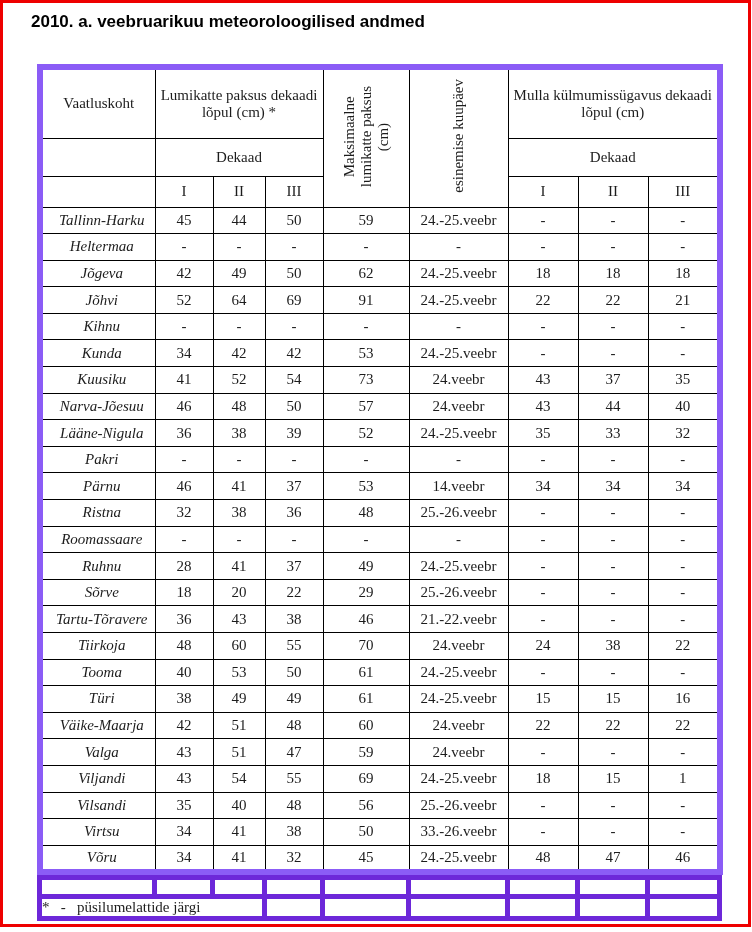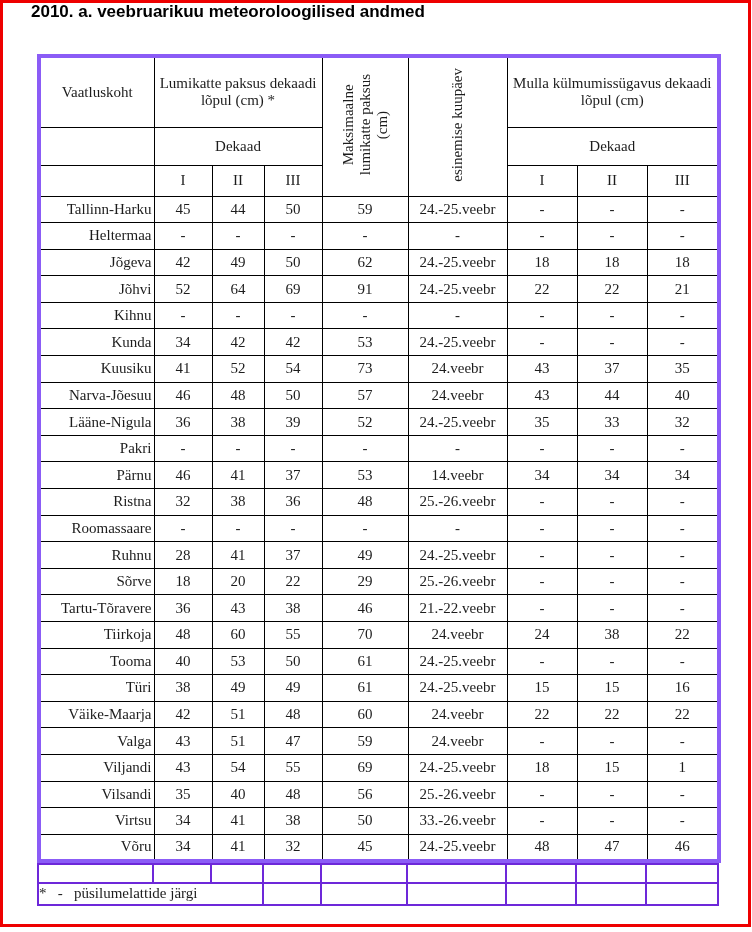--- a/index.html
+++ b/index.html
@@ -14,36 +14,36 @@
   }
   .red-frame {
     position: absolute;
     left: 0; top: 0; right: 1px; bottom: 5px;
     border: 3px solid #ee0000;
     pointer-events: none;
     z-index: 10;
   }
   .content {
     position: absolute;
-    top: 2px; left: 31px;
+    top: 12px; left: 31px;
   }
   .title {
     font-family: "Liberation Sans", sans-serif;
     font-weight: bold;
     font-size: 17px;
     line-height: 20px;
     color: #000;
     white-space: nowrap;
   }
   table.meteo {
     border-collapse: collapse;
     table-layout: fixed;
     width: 680px;
     margin: 32px 0 0 6px;
-    border: 4px solid #8b5cf6;
+    border: 6px solid #8b5cf6;
     font-size: 15px;
   }
   table.meteo td {
     border: 1px solid #000;
     padding: 0 2px;
     text-align: center;
     vertical-align: middle;
     overflow: hidden;
   }
   
@@ -60,33 +60,34 @@
     display: inline-block;
     writing-mode: vertical-rl;
     transform: rotate(180deg);
     white-space: pre-line;
     text-align: center;
     line-height: 17px;
   }
   
   tr.data-row td { height: 26.6px; }
   tr.data-row td.name {
-    text-align: right;
+    text-align: center;
     padding-left: 8px;
+    font-style: italic;
   }
   
   table.foot {
     border-collapse: collapse;
     table-layout: fixed;
     width: 680px;
     margin: 0 0 0 6px;
     font-size: 15px;
   }
   table.foot td {
-    border: 2px solid #6d28d9;
+    border: 5px solid #6d28d9;
     padding: 0;
     height: 19px;
   }
   table.foot tr.foot-note td { height: 22px; }
   td.footnote-cell {
     text-align: left;
     padding-left: 6px;
     white-space: pre;
     color: #1c1c1c;
   }

